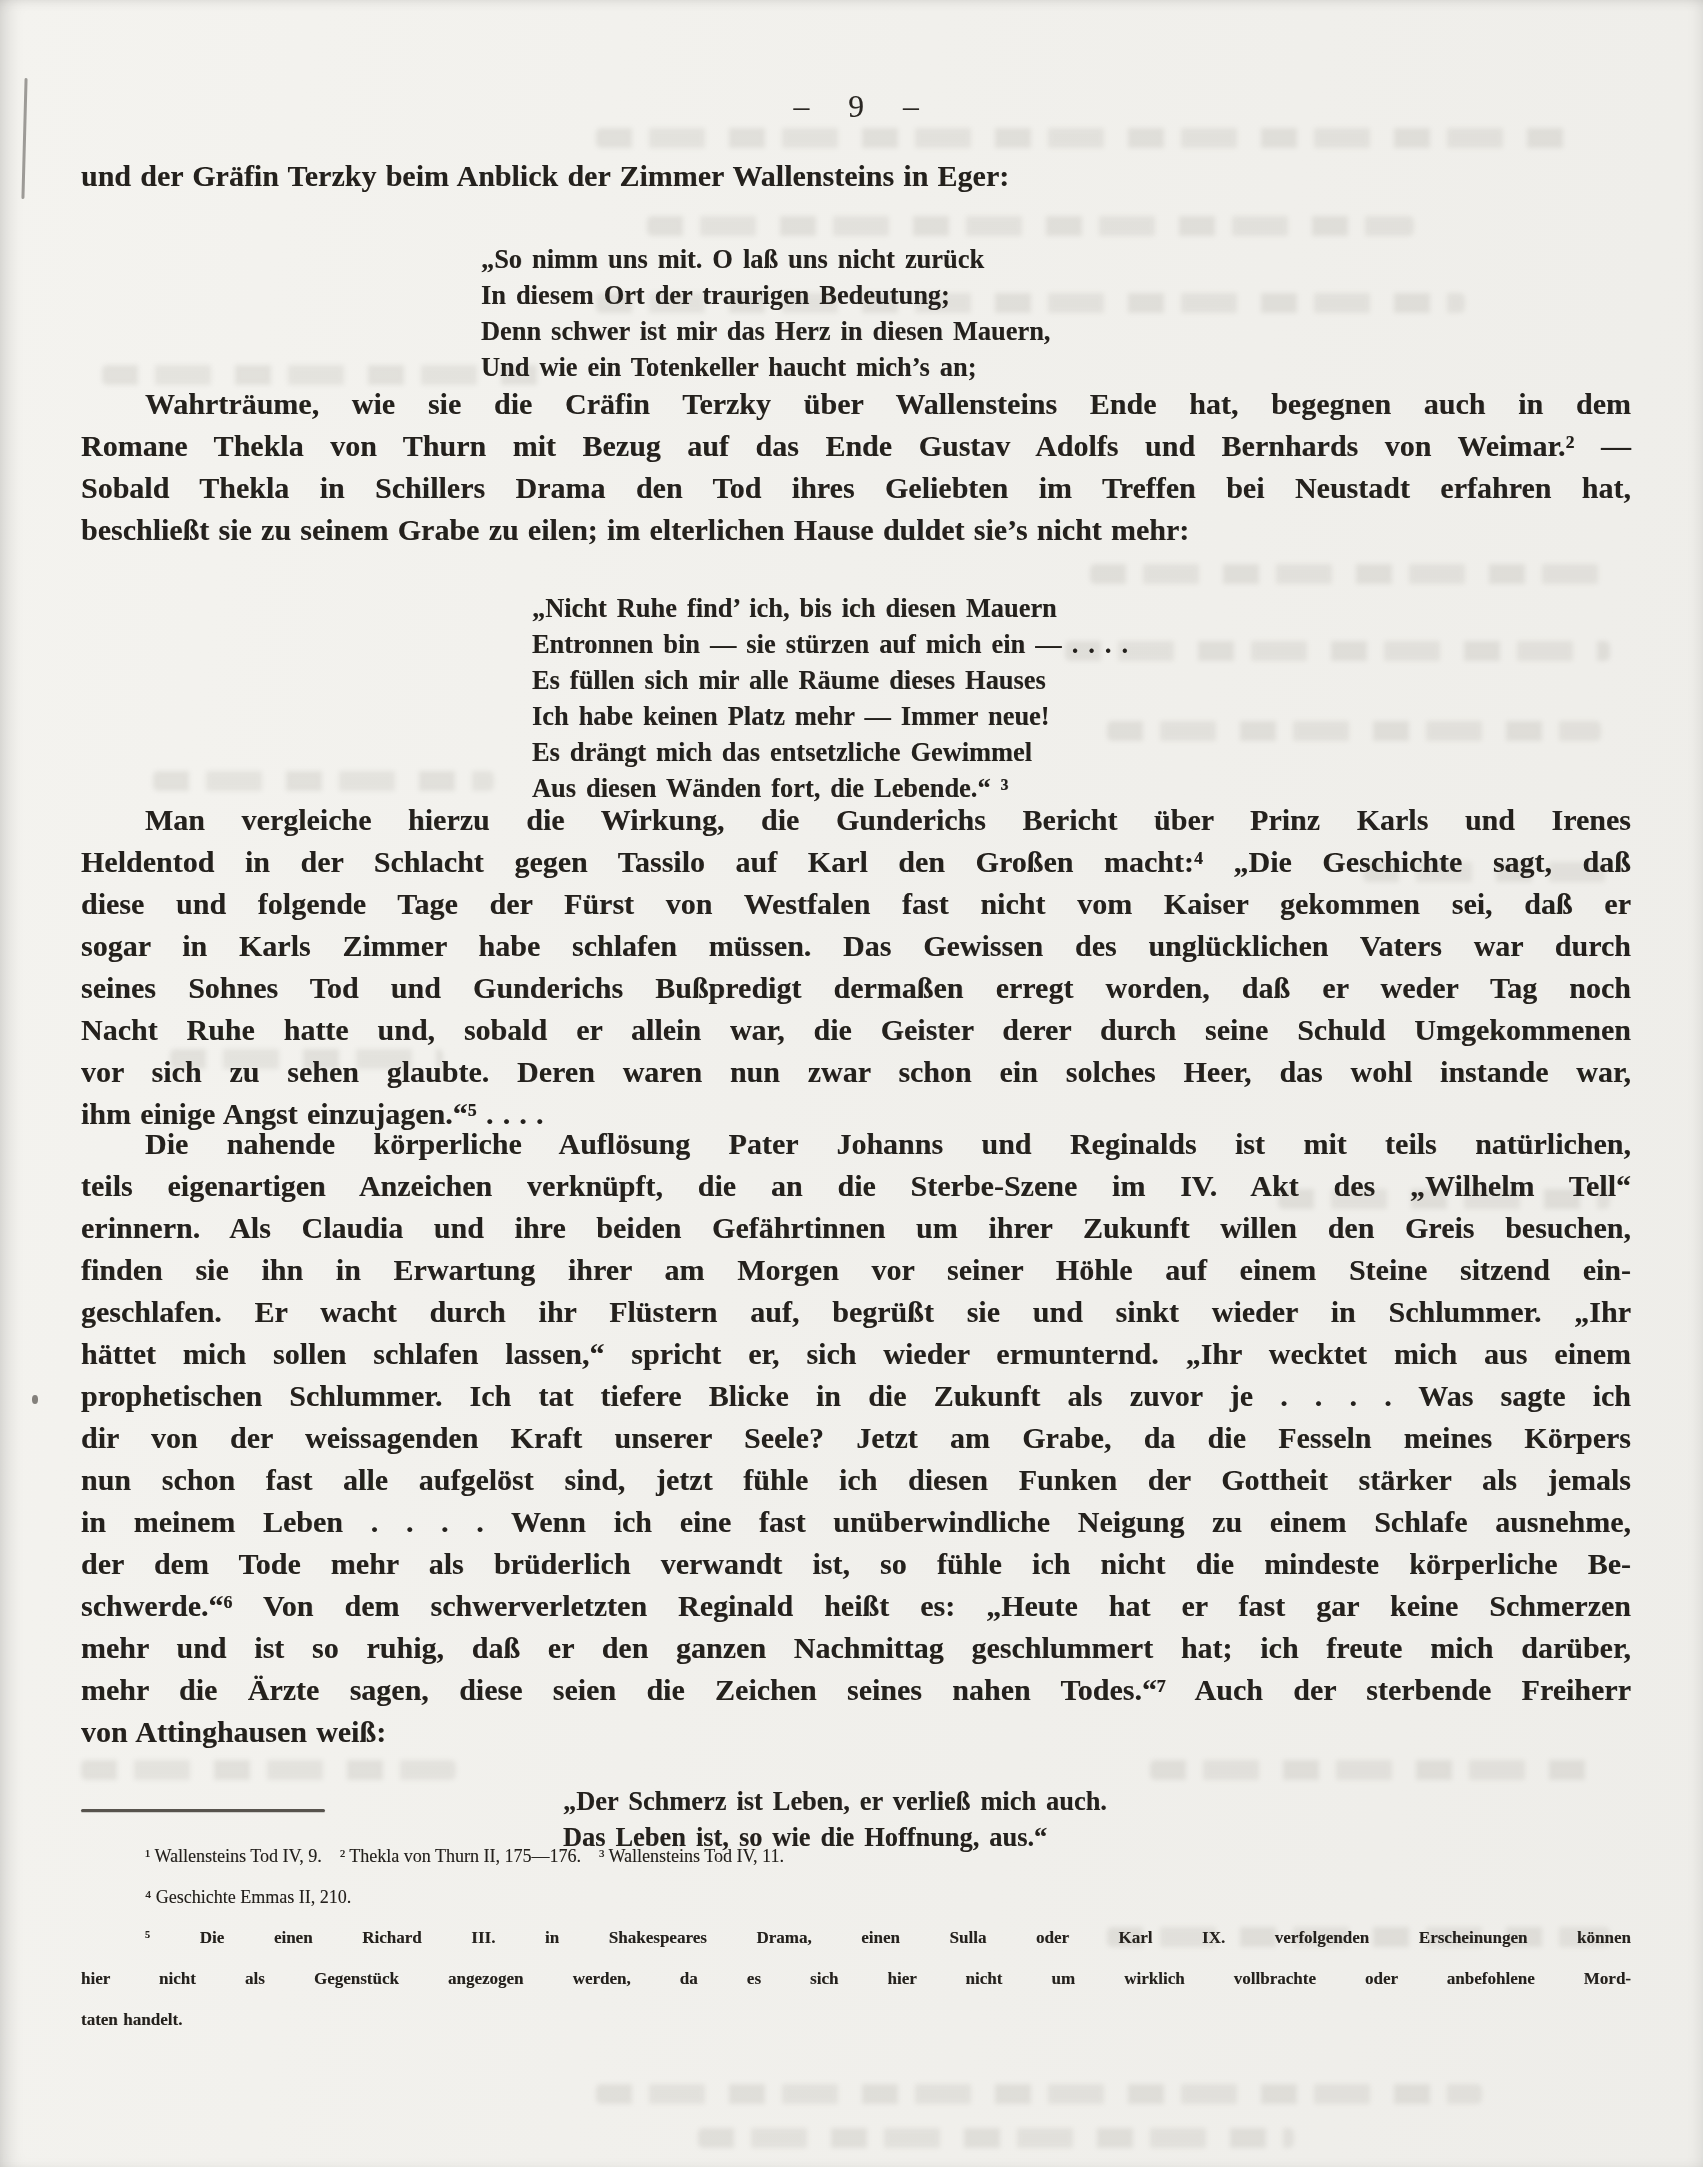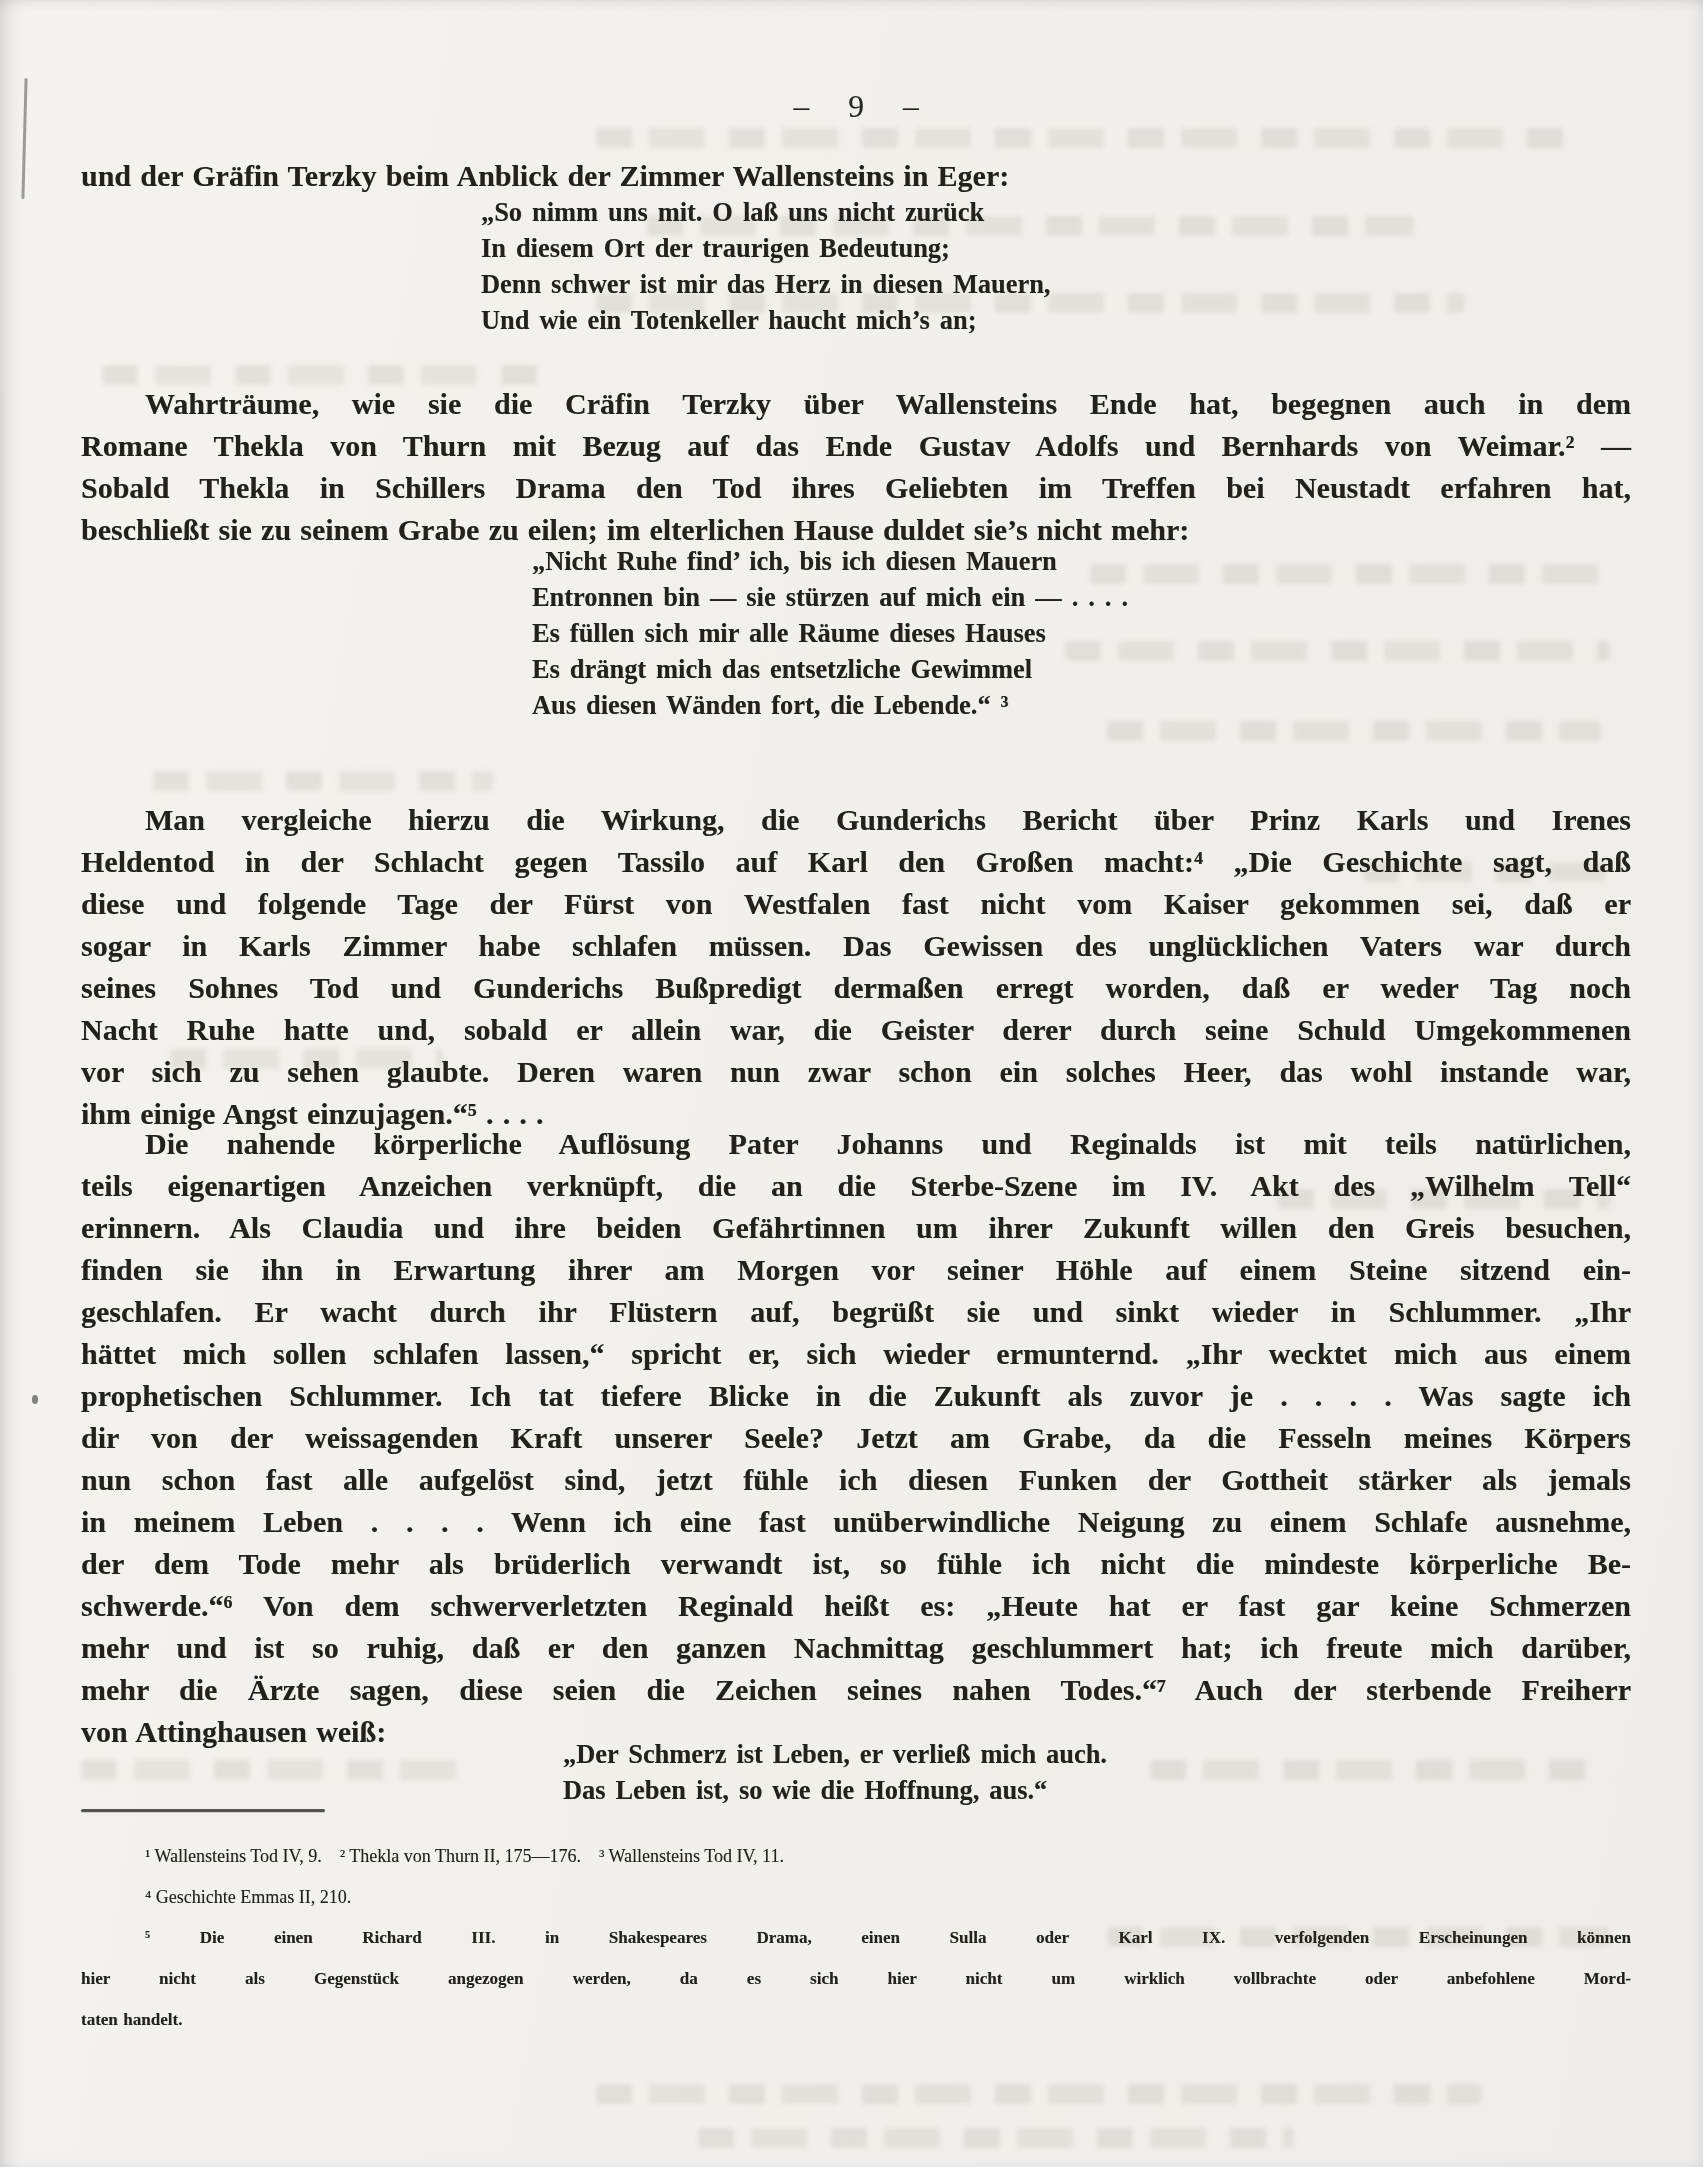--- a/index.html
+++ b/index.html
@@ -18,21 +18,21 @@
     white-space:normal;
     text-shadow:0.3px 0.3px 0.5px rgba(45,38,30,.35);
   }
   
   .para .line{font-size:30px;line-height:42px;}
   .just .line{text-align:justify;text-align-last:justify;word-spacing:1.7px;}
   .just .line.last{text-align-last:left;}
   .indent-first .line:first-child{text-indent:64px;}
   
   .verse .line{font-size:26.4px;line-height:36px;word-spacing:3.4px;}
-  .verse{width:1107px;}
+  .verse{width:1107px;margin-top:47px;}
   .q1{left:400px;top:194px;}
   .q2{left:451px;top:543px;}
   .q3{left:482px;top:1736px;}
   .p1{top:155px;}
   .p2{top:383px;}
   .p3{top:799px;}
   .p4{top:1123px;}
   
   .page-header{
     position:absolute;top:89px;left:0;width:1550px;
@@ -124,20 +124,21 @@
         <div class="line">Wahrträume, wie sie die Cräfin Terzky über Wallensteins Ende hat, begegnen auch in dem</div>
         <div class="line">Romane Thekla von Thurn mit Bezug auf das Ende Gustav Adolfs und Bernhards von Weimar.² —</div>
         <div class="line">Sobald Thekla in Schillers Drama den Tod ihres Geliebten im Treffen bei Neustadt erfahren hat,</div>
         <div class="line last">beschließt sie zu seinem Grabe zu eilen; im elterlichen Hause duldet sie’s nicht mehr:</div>
       </div>
 
     <div class="block verse q2">
         <div class="line">„Nicht Ruhe find’ ich, bis ich diesen Mauern</div>
         <div class="line">Entronnen bin — sie stürzen auf mich ein — . . . .</div>
         <div class="line">Es füllen sich mir alle Räume dieses Hauses</div>
+        <div class="line">Ich habe keinen Platz mehr — Immer neue!</div>
         <div class="line">Es drängt mich das entsetzliche Gewimmel</div>
         <div class="line last">Aus diesen Wänden fort, die Lebende.“ ³</div>
       </div>
 
     <div class="block para just indent-first p3">
         <div class="line">Man vergleiche hierzu die Wirkung, die Gunderichs Bericht über Prinz Karls und Irenes</div>
         <div class="line">Heldentod in der Schlacht gegen Tassilo auf Karl den Großen macht:⁴ „Die Geschichte sagt, daß</div>
         <div class="line">diese und folgende Tage der Fürst von Westfalen fast nicht vom Kaiser gekommen sei, daß er</div>
         <div class="line">sogar in Karls Zimmer habe schlafen müssen. Das Gewissen des unglücklichen Vaters war durch</div>
         <div class="line">seines Sohnes Tod und Gunderichs Bußpredigt dermaßen erregt worden, daß er weder Tag noch</div>

